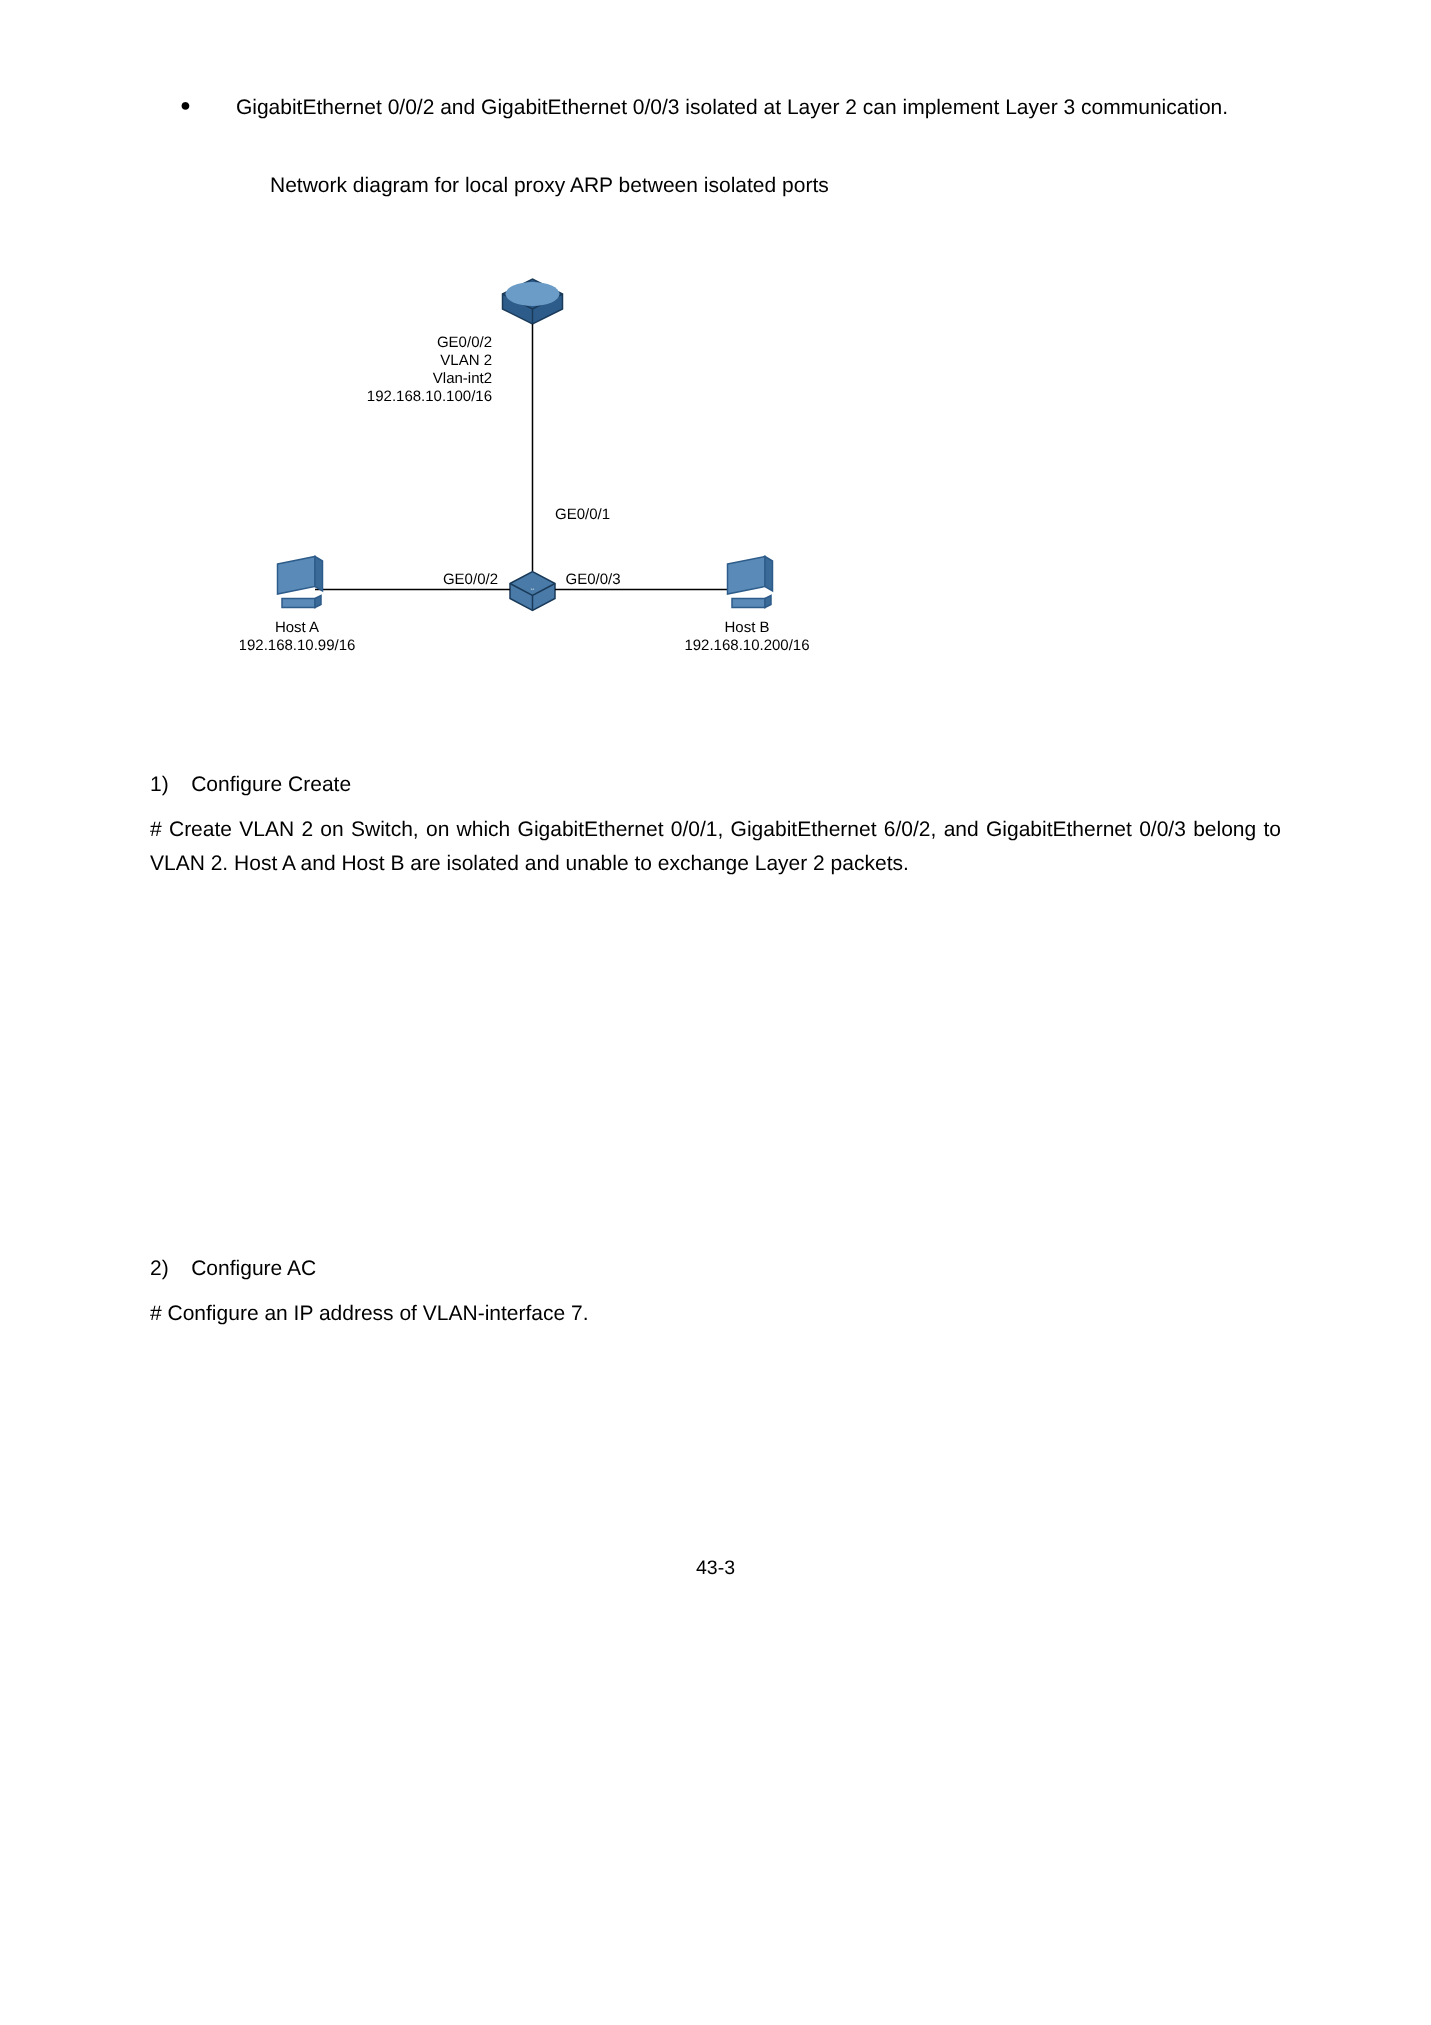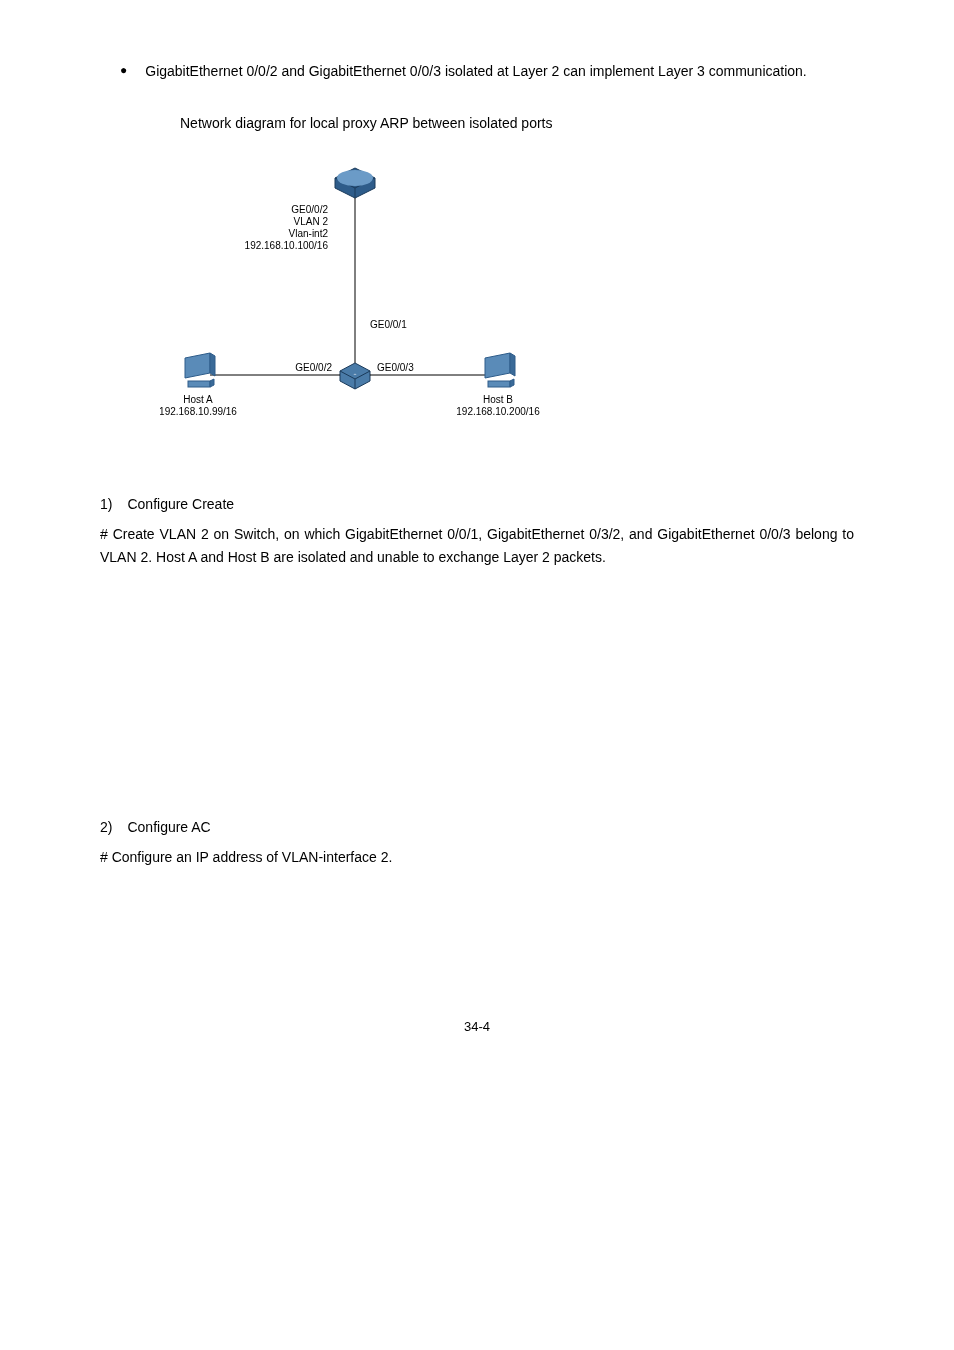--- a/index.html
+++ b/index.html
@@ -21,24 +21,25 @@
       margin-bottom: 20px;
     }
     .bullet {
       margin-right: 18px;
       margin-left: 20px;
       font-size: 12px;
       line-height: 1.8;
     }
     .bullet-text {
       text-align: justify;
+      margin-left: 12px;
     }
     .figure-title {
       text-align: left;
-      margin: 30px 0 18px 80px;
+      margin: 30px 0 36px 80px;
       font-size: 14px;
     }
     .diagram {
       margin: 10px 0 40px 60px;
       width: 380px;
       height: 300px;
       position: relative;
     }
     .numbered-item {
       display: flex;
@@ -127,27 +128,27 @@
       </g>
       <text x="338" y="250" font-size="10" text-anchor="middle"><tspan>Host B</tspan></text>
       <text x="338" y="262" font-size="10" text-anchor="middle"><tspan>192.168.10.200/16</tspan></text>
     </svg>
   </div>
 
   <div class="numbered-item">
     <span class="num">1)</span>
     <span>Configure Create</span>
   </div>
-  <div class="section-text"># Create VLAN 2 on Switch, on which GigabitEthernet 0/0/1, GigabitEthernet 0/3/2, and GigabitEthernet 0/0/3 belong to VLAN 2. Host A and Host B are isolated and unable to exchange Layer 2 packets.</div>
+  <div class="section-text"># Create VLAN 2 on Switch, on which GigabitEthernet 0/0/1, GigabitEthernet 6/0/2, and GigabitEthernet 0/0/3 belong to VLAN 2. Host A and Host B are isolated and unable to exchange Layer 2 packets.</div>
 
   <div class="spacer"></div>
 
   <div class="numbered-item">
     <span class="num">2)</span>
     <span>Configure AC</span>
   </div>
-  <div class="section-text"># Configure an IP address of VLAN-interface 2.</div>
+  <div class="section-text"># Configure an IP address of VLAN-interface 7.</div>
 
   <div class="spacer2"></div>
 
 
-  <div class="footer">34-4</div>
+  <div class="footer">43-3</div>
 </div>
 
 </body></html>

